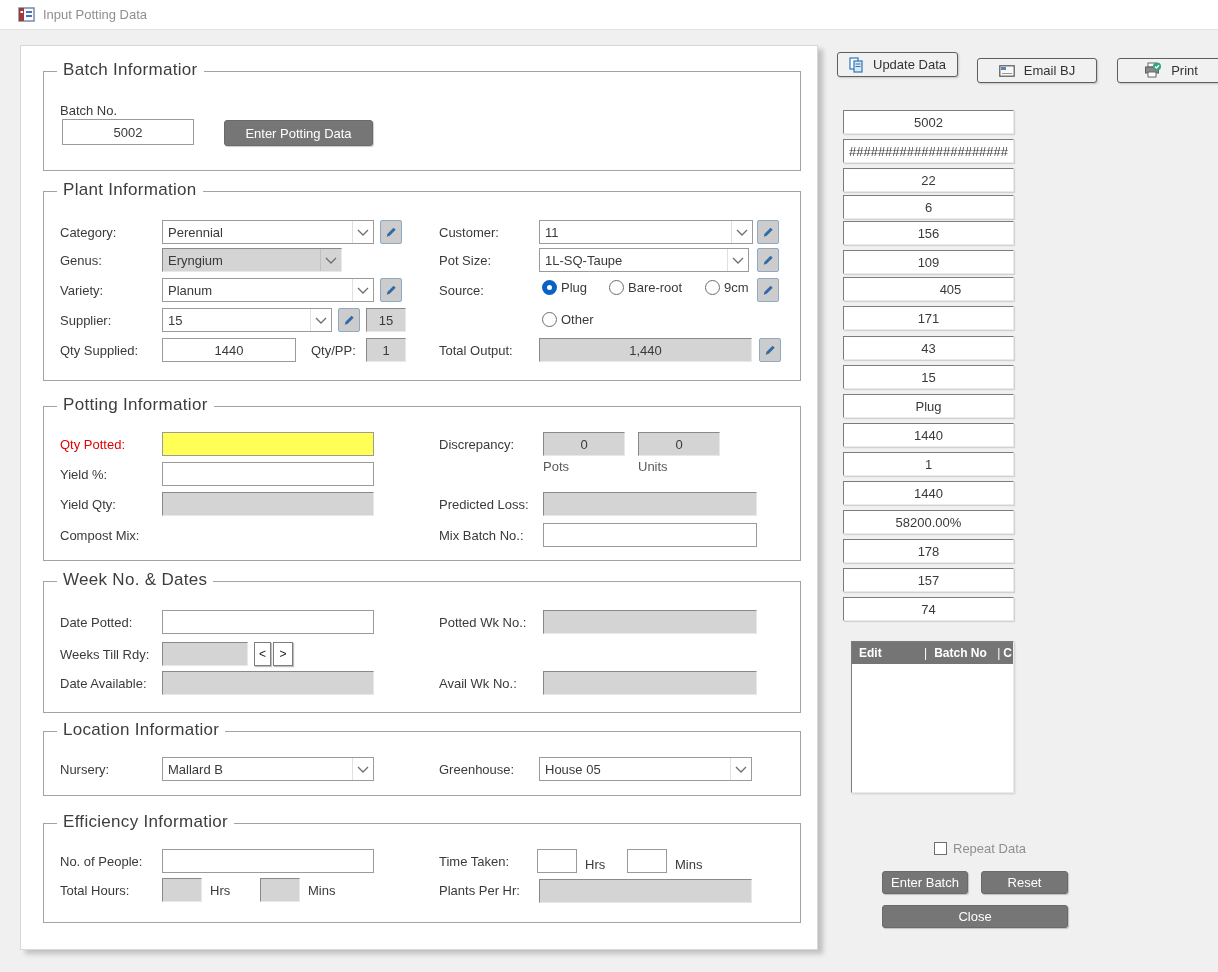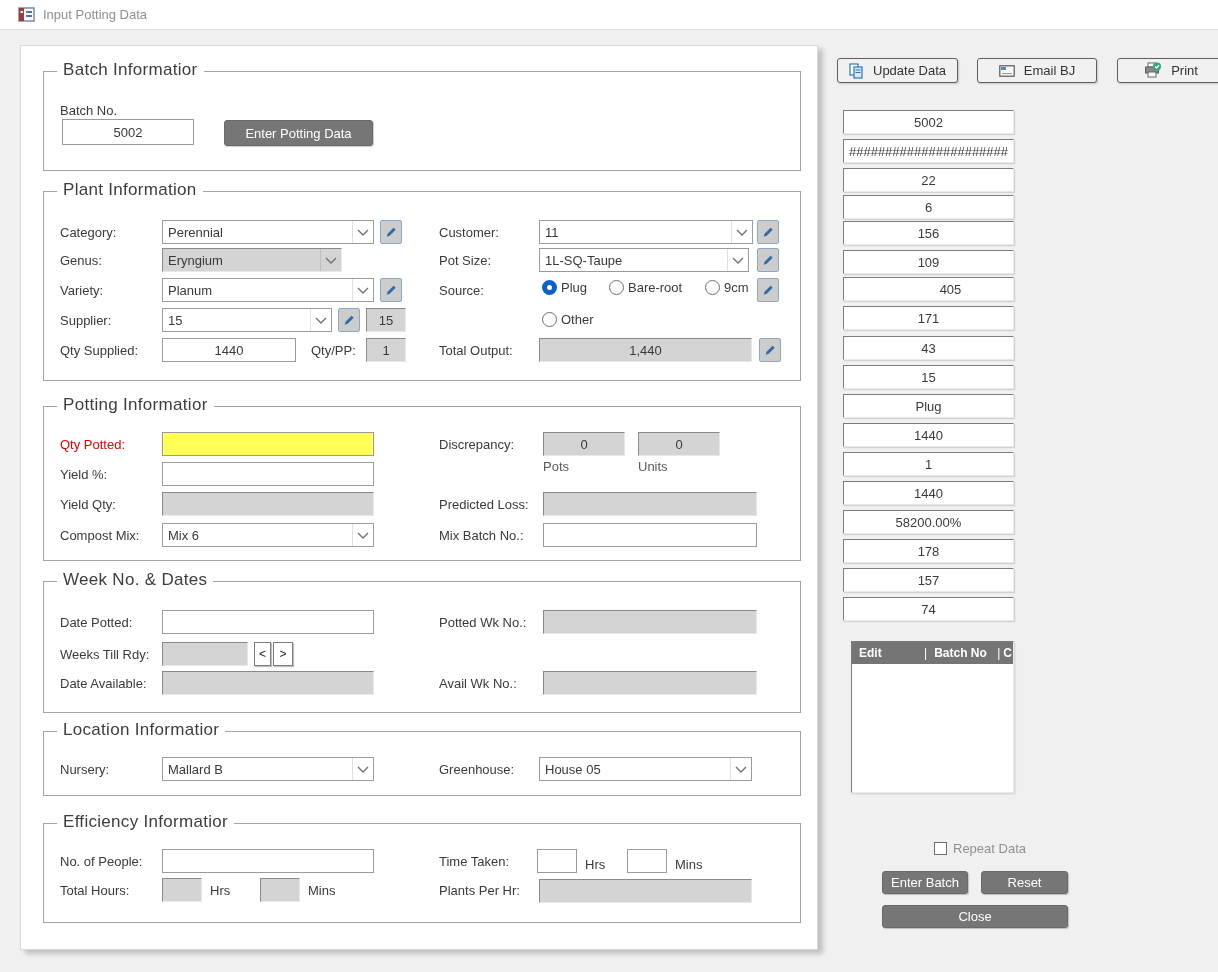--- a/index.html
+++ b/index.html
@@ -253,28 +253,20 @@
       <span class="lbl red" style="left:16px; top:30px;">Qty Potted:</span>
       <div class="fld yellow padl" style="left:118px; top:25px; width:212px; height:24px;"></div>
 
       <span class="lbl" style="left:16px; top:60px;">Yield %:</span>
       <div class="fld padl" style="left:118px; top:55px; width:212px; height:24px;"></div>
 
       <span class="lbl" style="left:16px; top:90px;">Yield Qty:</span>
       <div class="fld ro padl" style="left:118px; top:85px; width:212px; height:24px;"></div>
 
       <span class="lbl" style="left:16px; top:121px;">Compost Mix:</span>
-      <div class="combo" style="left:118px; top:116px; width:212px; height:24px;">
-        <span class="val">Mix 6</span>
-        <span class="arrow">
-            <svg width="12" height="7" viewBox="0 0 12 7">
-              <polyline points="1,1 6,6 11,1" fill="none" stroke="#6e6e6e" stroke-width="1.3"></polyline>
-            </svg>
-          </span>
-      </div>
 
       <span class="lbl" style="left:395px; top:30px;">Discrepancy:</span>
       <div class="fld ro center" style="left:499px; top:25px; width:82px; height:24px;">0</div>
       <div class="fld ro center" style="left:594px; top:25px; width:82px; height:24px;">0</div>
       <span class="lbl dim" style="left:499px; top:52px;">Pots</span>
       <span class="lbl dim" style="left:594px; top:52px;">Units</span>
 
       <span class="lbl" style="left:395px; top:90px;">Predicted Loss:</span>
       <div class="fld ro padl" style="left:499px; top:85px; width:214px; height:24px;"></div>
 
@@ -343,21 +335,21 @@
       <div class="fld" style="left:493px; top:25px; width:40px; height:24px;"></div>
       <span class="lbl" style="left:541px; top:33px;">Hrs</span>
       <div class="fld" style="left:583px; top:25px; width:40px; height:24px;"></div>
       <span class="lbl" style="left:631px; top:33px;">Mins</span>
 
       <span class="lbl" style="left:395px; top:59px;">Plants Per Hr:</span>
       <div class="fld ro padl" style="left:495px; top:55px; width:213px; height:24px;"></div>
     </div>
   </div>
 
-  <div class="toolbtn" style="left:837px; top:58px; width:121px;">
+  <div class="toolbtn" style="left:837px; top:52px; width:121px;">
     <span>
       <svg width="15" height="16" viewBox="0 0 15 16">
         <rect x="1" y="1" width="8" height="11" fill="#fff" stroke="#2e75b6" stroke-width="1.2"></rect>
         <rect x="5" y="4" width="8" height="11" fill="#dce9f5" stroke="#2e75b6" stroke-width="1.2"></rect>
         <line x1="6.5" y1="7" x2="11.5" y2="7" stroke="#2e75b6" stroke-width="1"></line>
         <line x1="6.5" y1="9.5" x2="11.5" y2="9.5" stroke="#2e75b6" stroke-width="1"></line>
       </svg>
     </span>
     <span>Update Data</span>
   </div>

